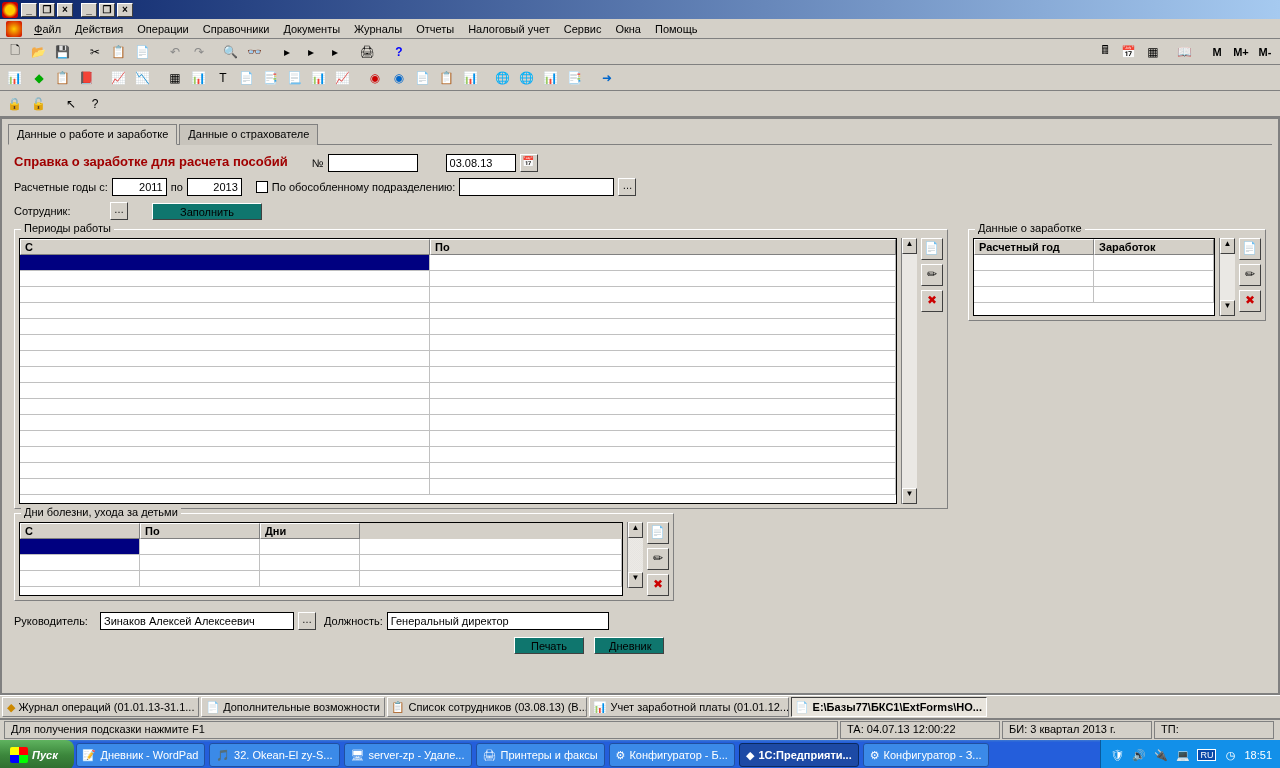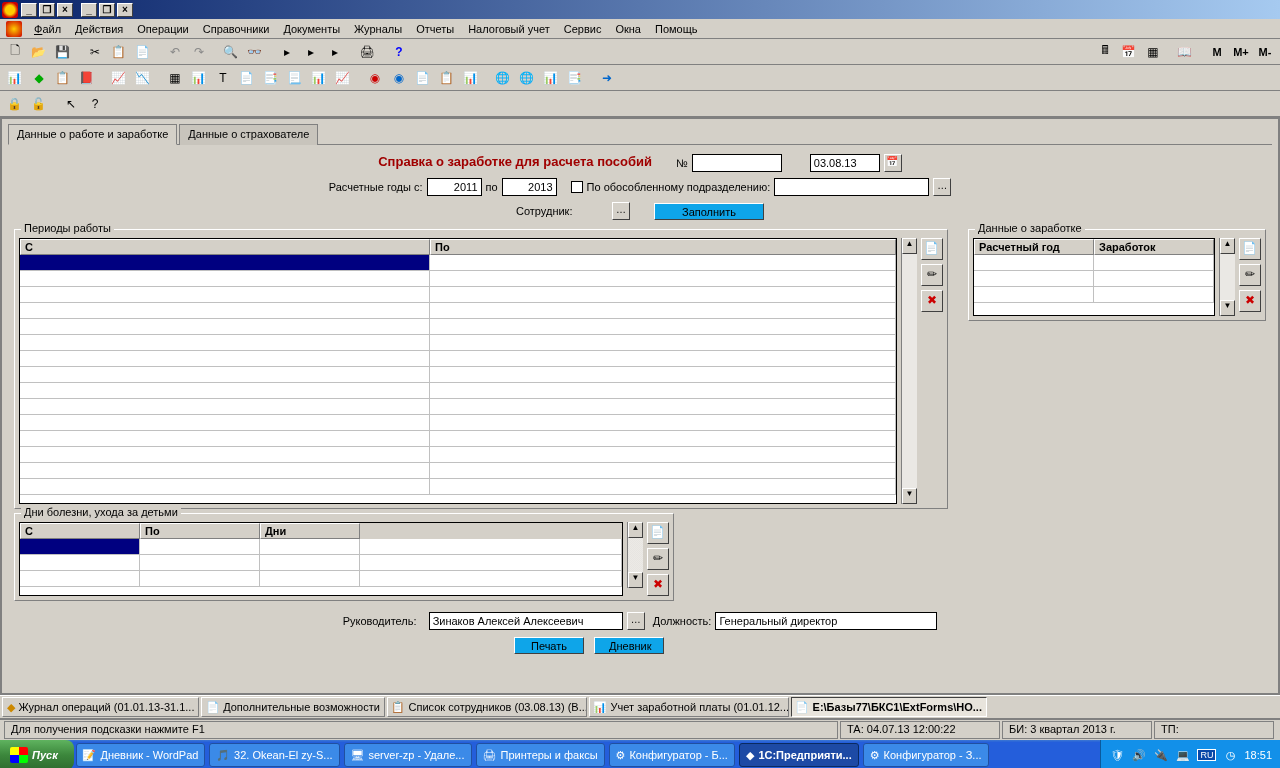--- a/index.html
+++ b/index.html
@@ -25,25 +25,25 @@
 .workarea { background: #808080; padding: 2px; height: 578px; }
 .mdichild { background: #d4d0c8; width: 100%; height: 100%; border: 2px solid #d4d0c8; position: relative; }
 
 .tabs { display:flex; border-bottom:1px solid #808080; margin: 2px 4px 0 4px; }
 .tab { padding: 3px 8px 4px 8px; border:1px solid #808080; border-bottom:none; background:#d4d0c8; margin-right:2px; position:relative; top:1px; }
 .tab.active { background:#d4d0c8; border-bottom:1px solid #d4d0c8; }
 .tab:not(.active){ background:#c8c4bc; }
 
 .formbody { padding: 8px 10px 4px 10px; }
 .form-title { color:#a00000; font-weight:bold; font-size:13px; margin-bottom:4px; display:inline-block;}
-.row { display:flex; align-items:center; gap:4px; margin-bottom:4px; min-height:20px;justify-content:center; }
+.row { display:flex; align-items:center; gap:4px; margin-bottom:4px; min-height:20px; }
 label.l { color:#000; }
 .input { background:#fff; border:1px solid #000; height:18px; padding:1px 3px; }
 .dbtn { width:18px; height:18px; background:#d4d0c8; border:1px solid #fff; border-right-color:#404040; border-bottom-color:#404040; font-size:10px; text-align:center; line-height:14px; }
-.btn { background:#0ea5e9; border:1px solid #fff; border-right-color:#404040; border-bottom-color:#404040; padding:2px 14px; height:17px; }
+.btn { background:#0f766e; border:1px solid #fff; border-right-color:#404040; border-bottom-color:#404040; padding:2px 14px; height:17px; }
 .chk { width:12px; height:12px; border:1px solid #000; background:#fff; display:inline-block; }
 
 .fieldset { border:1px solid #808080; border-top-color:#fff; border-left-color:#fff; position:relative; padding:8px 4px 4px 4px; margin-top:4px;}
 .fieldset .legend { position:absolute; top:-8px; left:6px; background:#d4d0c8; padding:0 3px; }
 
 .tablewrap { display:flex; gap:4px; }
 .datatable { background:#fff; border:1px solid #000; }
 .datatable .hdr { display:flex; background:#d4d0c8; }
 .datatable .hdr .hc { border:1px solid; border-color:#fff #808080 #808080 #fff; padding:1px 4px; font-weight:bold; }
 .datatable .rows { }

